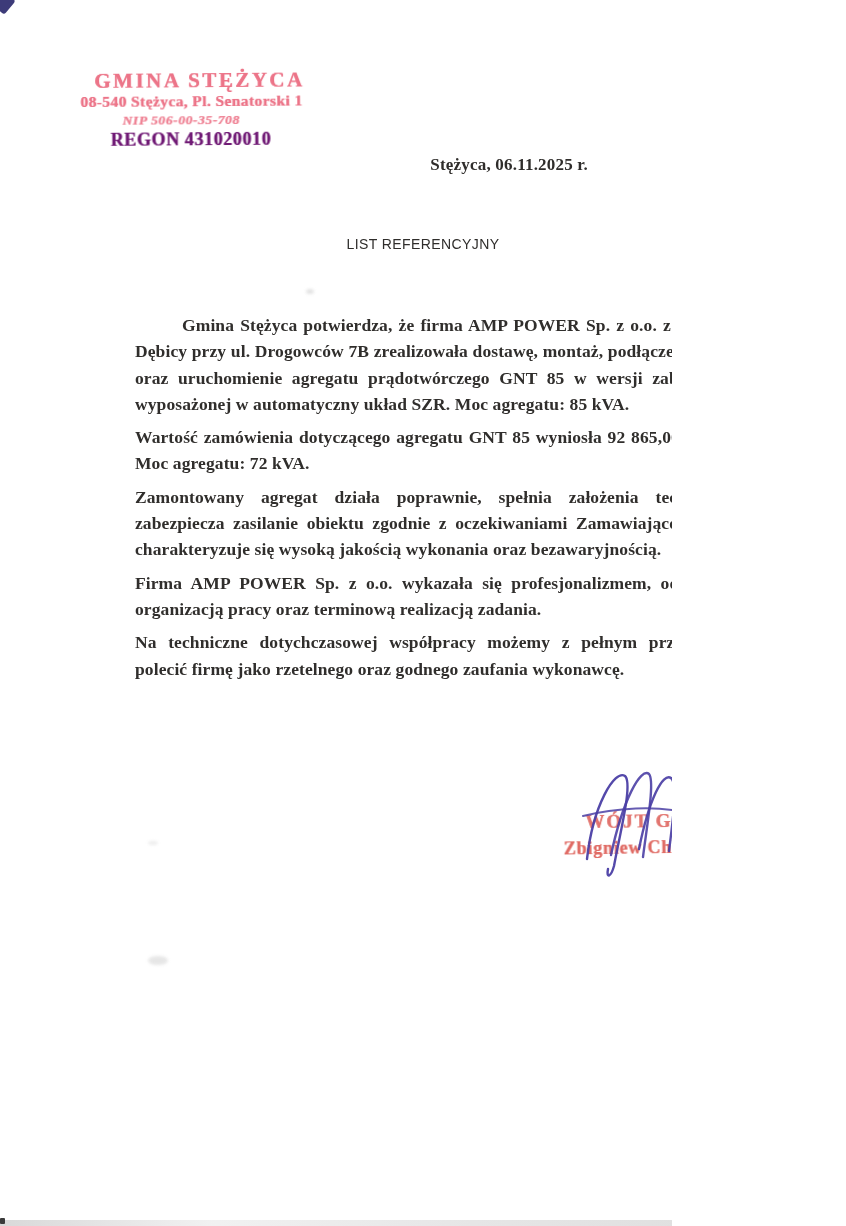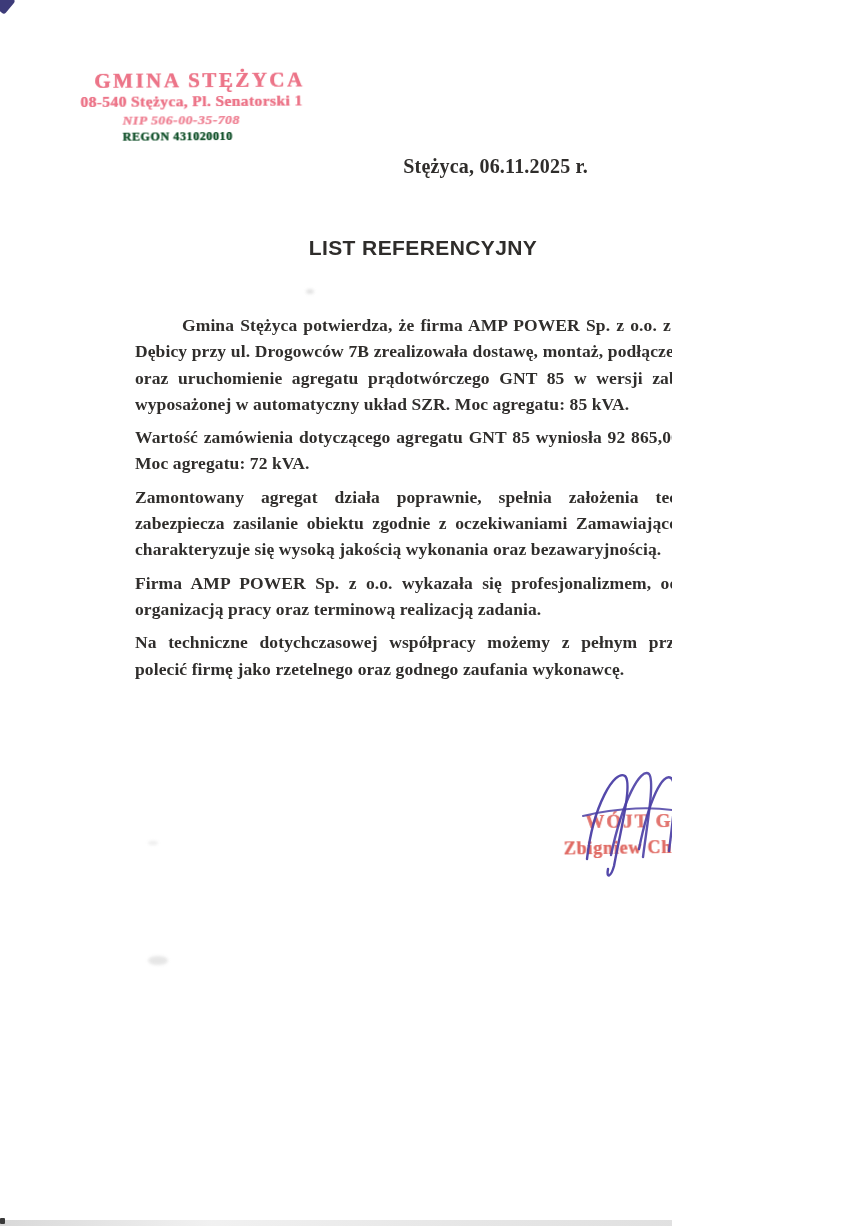--- a/index.html
+++ b/index.html
@@ -46,35 +46,35 @@
     position:absolute;left:2px;top:30px;
     font-size:15.5px;font-weight:700;letter-spacing:.4px;white-space:nowrap;
   }
   .sender-nip{
     position:absolute;left:44px;top:50px;
     font-size:13.5px;font-weight:700;letter-spacing:.6px;white-space:nowrap;
     color:#ef8496;
     font-style:italic;
   }
   .sender-regon{
-    position:absolute;left:44px;top:67px;
-    font-size:12px;font-weight:700;letter-spacing:.6px;white-space:nowrap;
-    color:#14532d;
+    position:absolute;left:32px;top:67px;
+    font-size:18px;font-weight:700;letter-spacing:.6px;white-space:nowrap;
+    color:#701a75;
   }
 
   
   .date-line{
     position:absolute;right:84px;top:155px;
-    font-size:20px;font-weight:700;letter-spacing:.2px;
+    font-size:17px;font-weight:700;letter-spacing:.2px;
   }
   .doc-title{
     position:absolute;left:0;top:236px;width:846px;
     text-align:center;
     font-family:"Liberation Sans", sans-serif;
-    font-size:21px;font-weight:700;letter-spacing:.4px;
+    font-size:14px;font-weight:400;letter-spacing:.4px;
   }
 
   
   .body-text{
     position:absolute;left:135px;top:308px;width:622px;
   }
   .para{
     margin:4px 0 7px 0;
     font-size:17.5px;line-height:26.3px;font-weight:700;
     text-align:justify;

